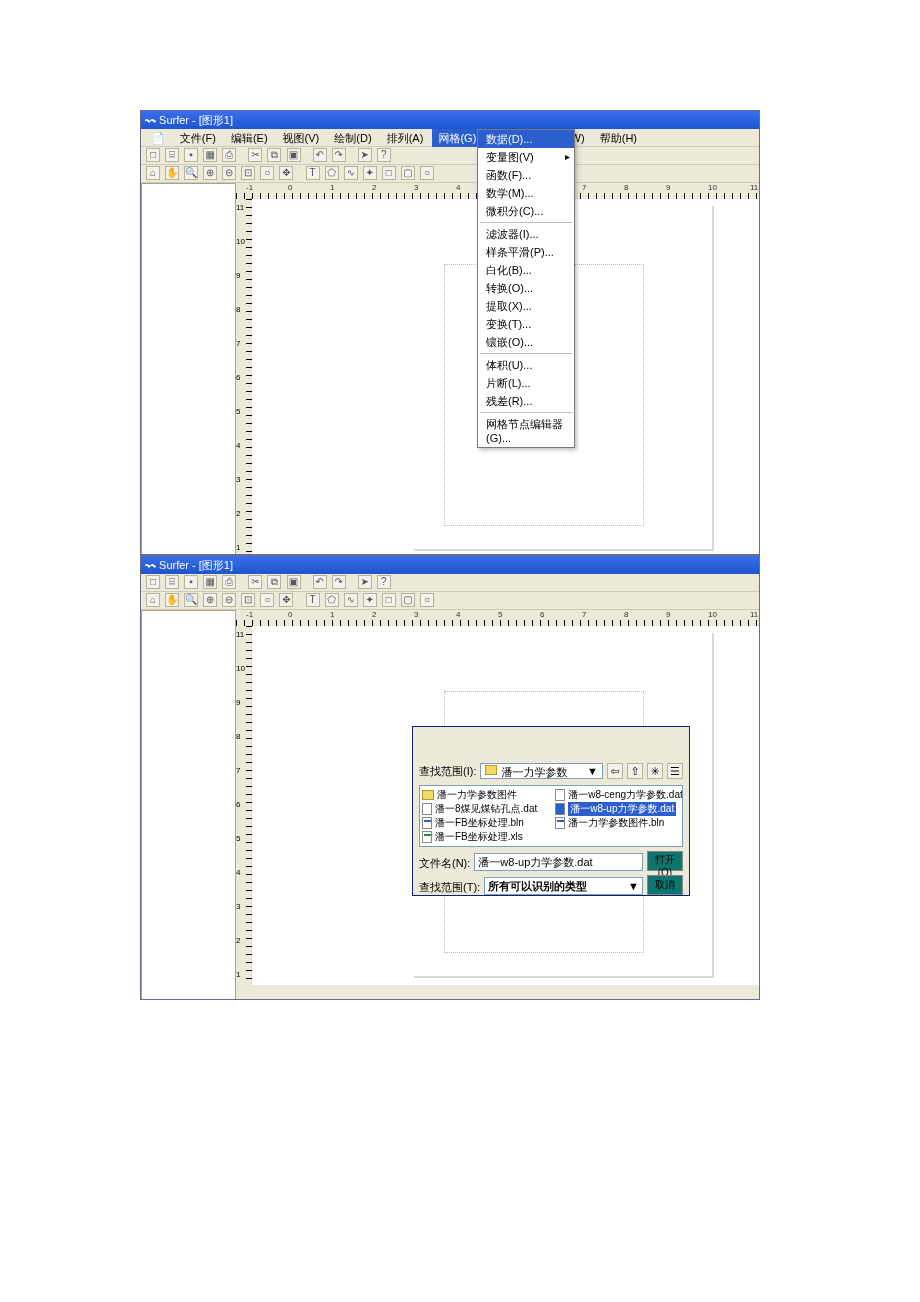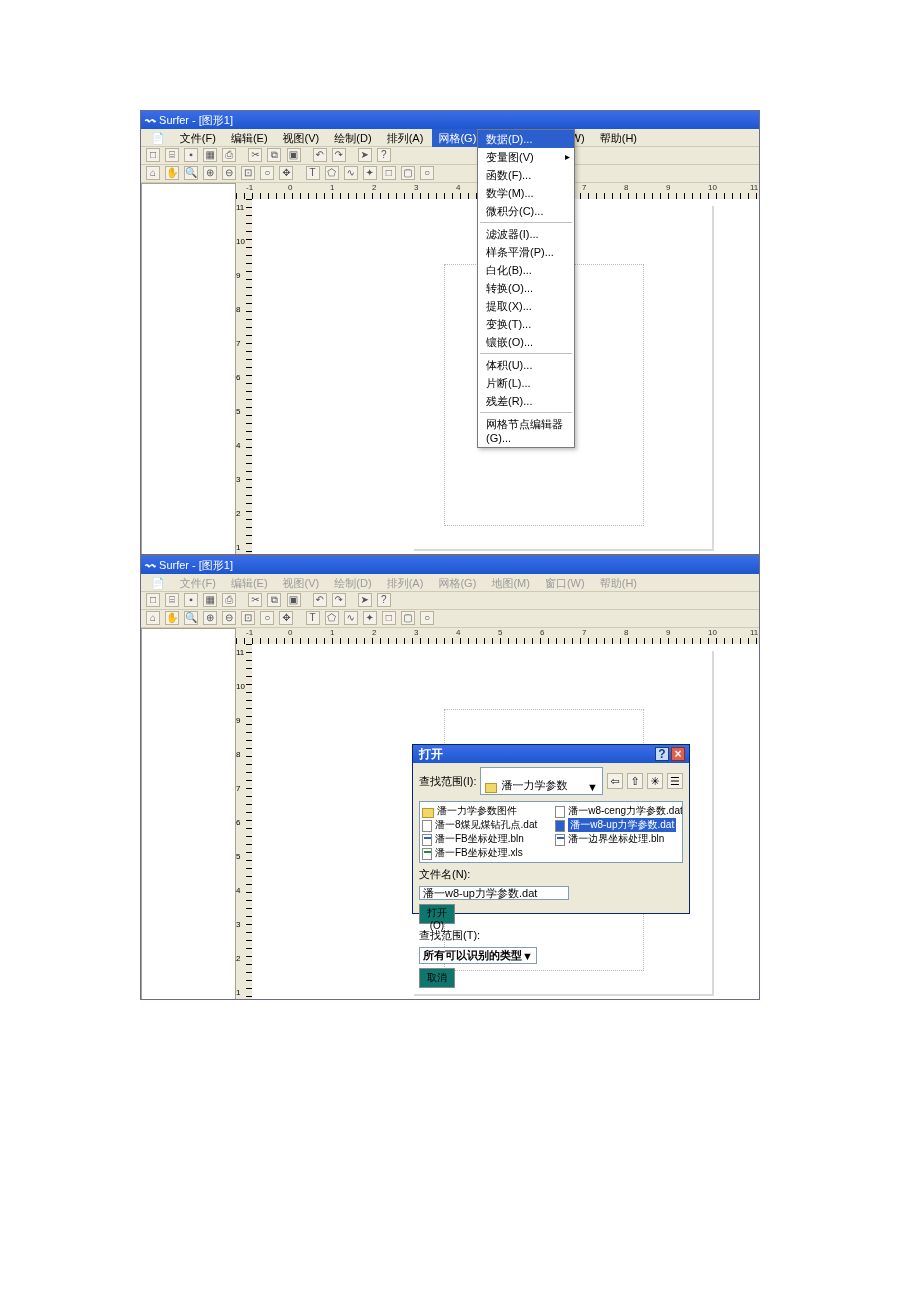--- a/index.html
+++ b/index.html
@@ -177,63 +177,63 @@
     font-size:12px;
     font-weight:bold;
   }
   .dlg .dlg-title .qm, .dlg .dlg-title .cx{
     position:absolute; top:2px; width:14px; height:14px;
     text-align:center; line-height:13px;
     font-weight:bold;
   }
   .dlg .dlg-title .qm{ right:20px; background:#c5dbf9; color:#1a3d80; border:1px solid #1a3d80;}
   .dlg .dlg-title .cx{ right:4px;  background:#e06050; color:#fff; border:1px solid #8b2e20;}
-  .dlg .row{ padding:4px 6px; font-size:11px; }
+  .dlg .row{ padding:4px 6px; font-size:11px;margin-top:32px; }
   .dlg .lookin{
     display:flex; align-items:center; gap:4px;
   }
   .dlg .lookin .combo{
-    flex:1; height:28px; border:1px solid #7f9db9; background:#fff;
-    padding:1px 4px; display:flex; align-items:flex-end; gap:4px;
+    flex:1; height:16px; border:1px solid #7f9db9; background:#fff;
+    padding:1px 4px; display:flex; align-items:flex-start; gap:4px;
   }
   .dlg .lookin .navico{
     width:16px;height:16px;border:1px solid #b8b29c;background:#f4f2e8;
     text-align:center;line-height:14px;
   }
   .dlg .list{
     margin:2px 6px;
     height:62px;
     border:1px solid #7f9db9;
     background:#fff;
     padding:2px;
     display:flex; flex-wrap:wrap; flex-direction:column;
     align-content:flex-start;
     gap:0 18px;
     overflow:hidden;
   }
   .dlg .list .f{
-    display:flex; align-items:flex-end; gap:3px;
+    display:flex; align-items:center; gap:3px;
     font-size:10px;
     white-space:nowrap;
   }
   .dlg .list .f.sel span{
     background:#2b5fce;color:#fff; padding:0 2px;
   }
   .folder-ico{
     width:12px;height:10px;background:#f2d86a;border:1px solid #b59a2b;
   }
   .file-ico{
     width:10px;height:12px;background:#fff;border:1px solid #888;
     position:relative;
   }
   .file-ico.b::before{content:"";position:absolute;left:1px;top:2px;width:7px;height:2px;background:#2b5fce;}
   .file-ico.g::before{content:"";position:absolute;left:1px;top:2px;width:7px;height:2px;background:#2c8a2c;}
   .dlg .bottom{
-    display:flex; align-items:flex-start; gap:4px;
-    padding:2px 6px; font-size:11px;flex-direction:column;
+    display:flex; align-items:flex-end; gap:4px;
+    padding:2px 6px; font-size:11px;
   }
   .dlg .bottom input, .dlg .bottom .sel{
     flex:1; height:18px; border:1px solid #7f9db9; background:#fff;
     padding:0 3px; font-size:11px;
   }
   .dlg .bottom .btn{
     width:36px; height:20px; border:1px solid #888;
     background:#0f766e;
     font-size:10px;
   }
@@ -381,32 +381,20 @@
 
   <div class="watermark-wrap">
     <div class="watermark">www.bdocx.com</div>
 
     <div class="surfer-win">
       <div class="titlebar">
         <span>〰</span>
         <span>Surfer - [图形1]</span>
       </div>
 
-      <div class="menubar">
-        <span>📄</span>
-        <span class="greyed">文件(F)</span>
-        <span class="greyed">编辑(E)</span>
-        <span class="greyed">视图(V)</span>
-        <span class="greyed">绘制(D)</span>
-        <span class="greyed">排列(A)</span>
-        <span class="greyed">网格(G)</span>
-        <span class="greyed">地图(M)</span>
-        <span class="greyed">窗口(W)</span>
-        <span class="greyed">帮助(H)</span>
-      </div>
 
       <div class="toolbar">
         <span class="tb-ico">□</span>
         <span class="tb-ico">⌸</span>
         <span class="tb-ico">▪</span>
         <span class="tb-ico">▦</span>
         <span class="tb-ico">⎙</span>
         <span class="tb-sep"></span>
         <span class="tb-ico greyed">✂</span>
         <span class="tb-ico greyed">⧉</span>
@@ -466,25 +454,20 @@
             <span class="vtick" style="top: 242px;">4</span>
             <span class="vtick" style="top: 276px;">3</span>
             <span class="vtick" style="top: 310px;">2</span>
             <span class="vtick" style="top: 344px;">1</span>
           </div>
         <div class="canvas">
           <div class="paper"></div>
           <div class="paper-dotted"></div>
 
           <div class="dlg">
-            <div class="dlg-title">
-              <span>打开</span>
-              <span class="qm">?</span>
-              <span class="cx">×</span>
-            </div>
             <div class="row lookin">
               <span>查找范围(I):</span>
               <div class="combo">
                 <span class="folder-ico"></span>
                 <span>潘一力学参数</span>
                 <span style="margin-left:auto">▼</span>
               </div>
               <span class="navico">⇦</span>
               <span class="navico">⇧</span>
               <span class="navico">✳</span>
@@ -511,21 +494,21 @@
               <div class="f">
                   <span class="file-ico"></span>
                   <span>潘一w8-ceng力学参数.dat</span>
                 </div>
               <div class="f sel">
                   <span class="file-ico"></span>
                   <span>潘一w8-up力学参数.dat</span>
                 </div>
               <div class="f">
                   <span class="file-ico b"></span>
-                  <span>潘一边界坐标处理.bln</span>
+                  <span>潘一力学参数图件.bln</span>
                 </div>
             </div>
 
             <div class="bottom">
               <span>文件名(N):</span>
               <input value="潘一w8-up力学参数.dat" style="">
               <button class="btn">打开(O)</button>
             </div>
             <div class="bottom">
               <span>查找范围(T):</span>

